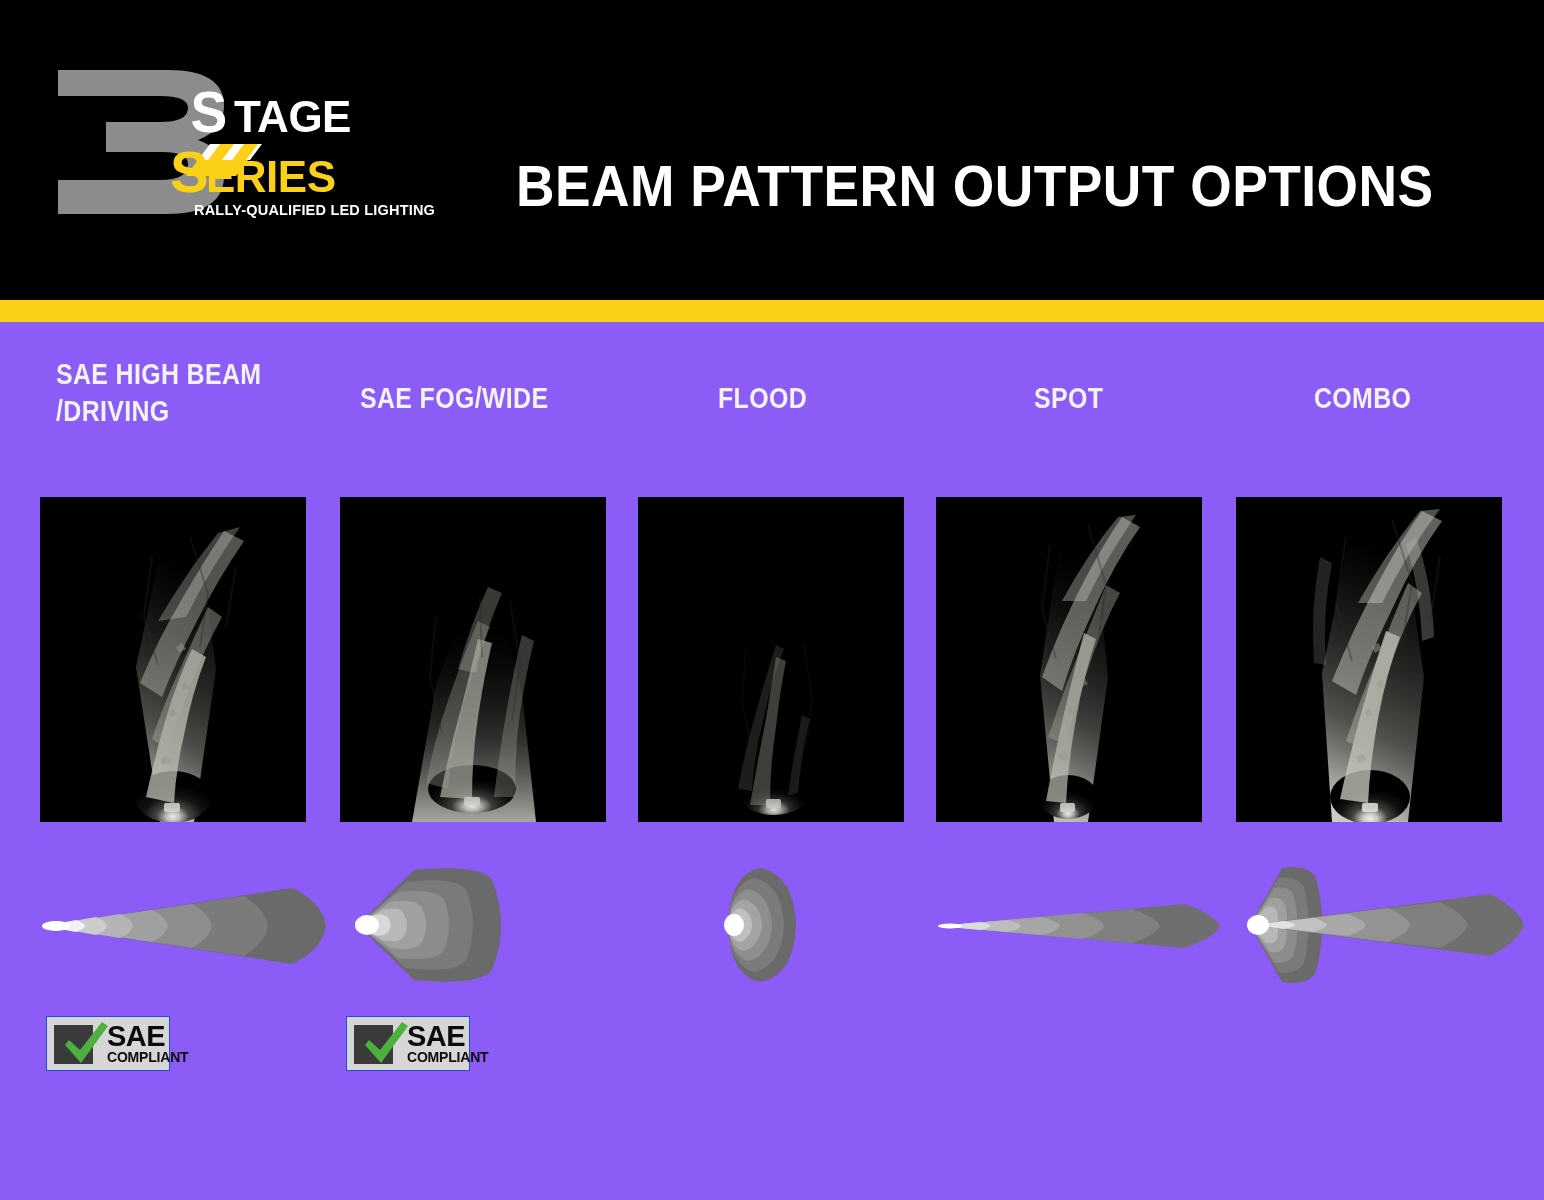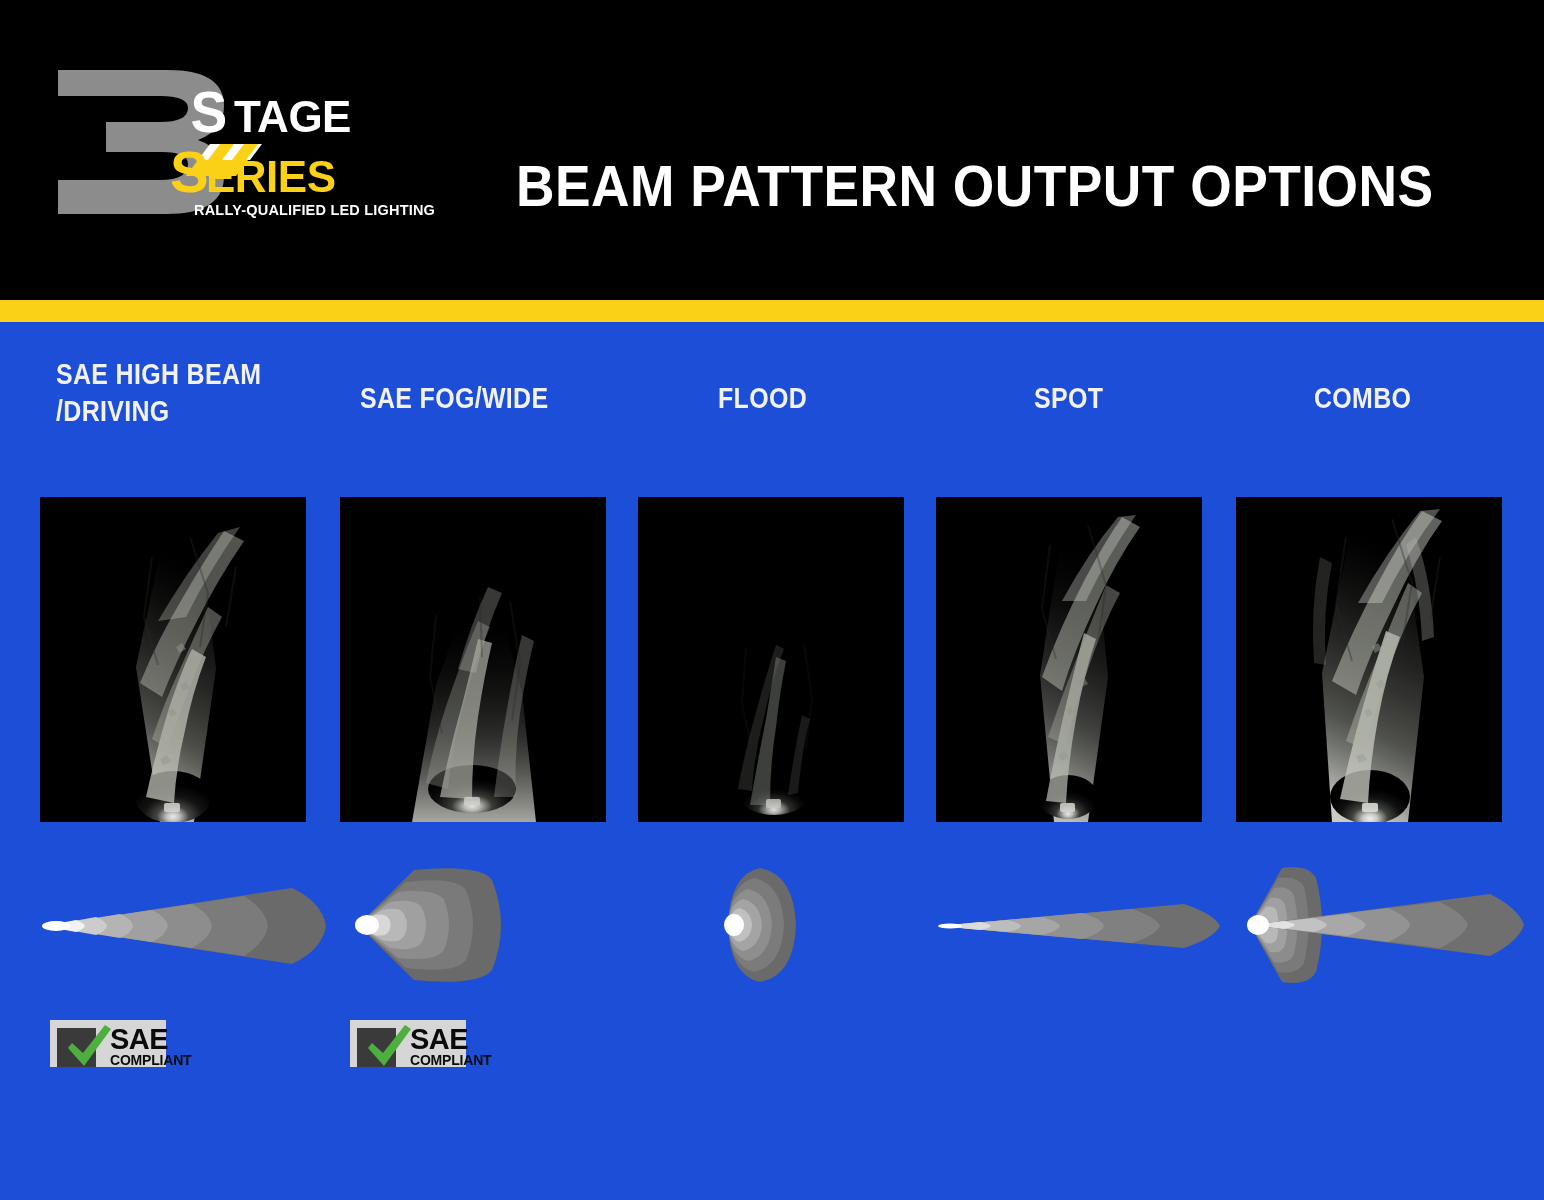--- a/index.html
+++ b/index.html
@@ -30,21 +30,21 @@
   }
 
   #yellow-bar {
     position:absolute; left:0; top:300px; width:1544px; height:22px;
     background:#fbd118;
   }
 
   
   #body-area {
     position:absolute; left:0; top:322px; width:1544px; height:878px;
-    background:#1d4ed8;
+    background:#8b5cf6;
   }
 
   .col { position:absolute; top:0; }
   .col-0 { left:40px;   width:300px; }
   .col-1 { left:340px;  width:298px; }
   .col-2 { left:638px;  width:298px; }
   .col-3 { left:936px;  width:300px; }
   .col-4 { left:1236px; width:300px; }
 
   .col-head {
@@ -75,21 +75,21 @@
     position:absolute; top:538px; left:0;
     width:296px; height:130px;
   }
   .beam svg { display:block; }
 
   
   .badge {
     position:absolute; top:694px; left:6px;
     width:124px; height:55px;
     background:#d6d6d6;
-    border:4px solid #1d4ed8;
+    border:1px solid #1d4ed8;
     text-decoration:underline;
   }
   .badge .sq {
     position:absolute; left:7px; top:8px;
     width:39px; height:39px;
     background:#3a3a3a;
   }
   .badge .check {
     position:absolute; left:12px; top:2px;
     width:52px; height:50px;

